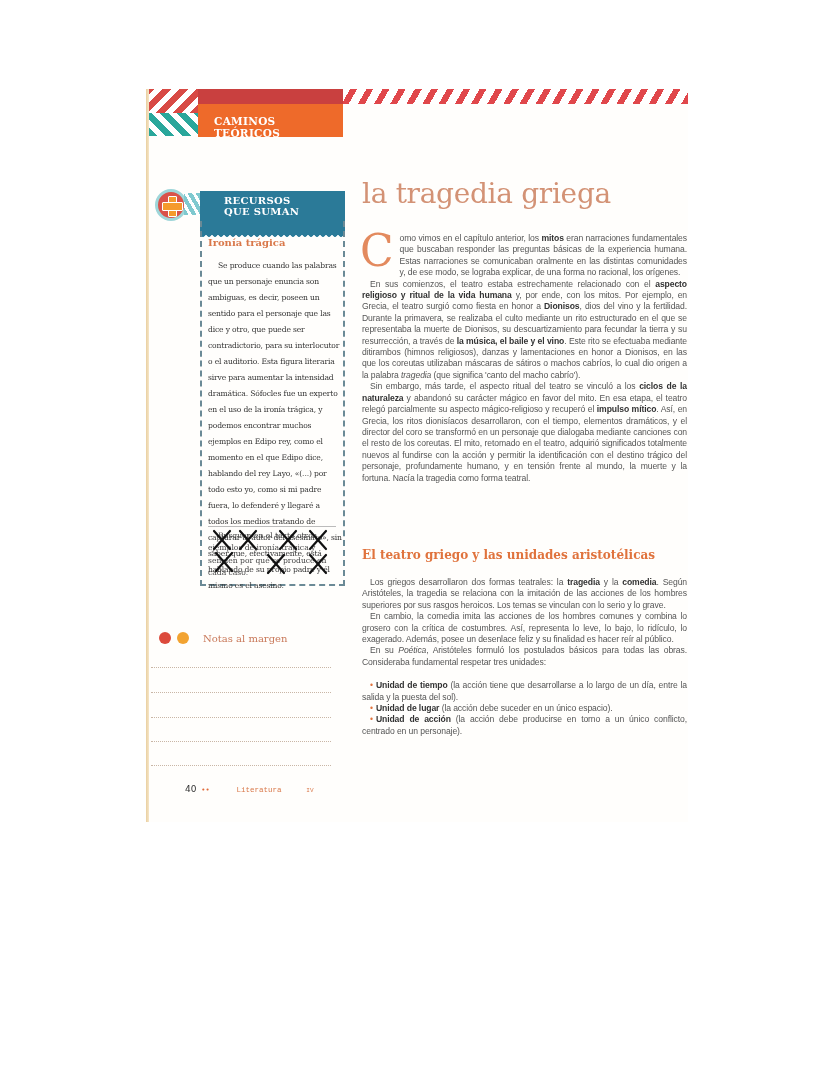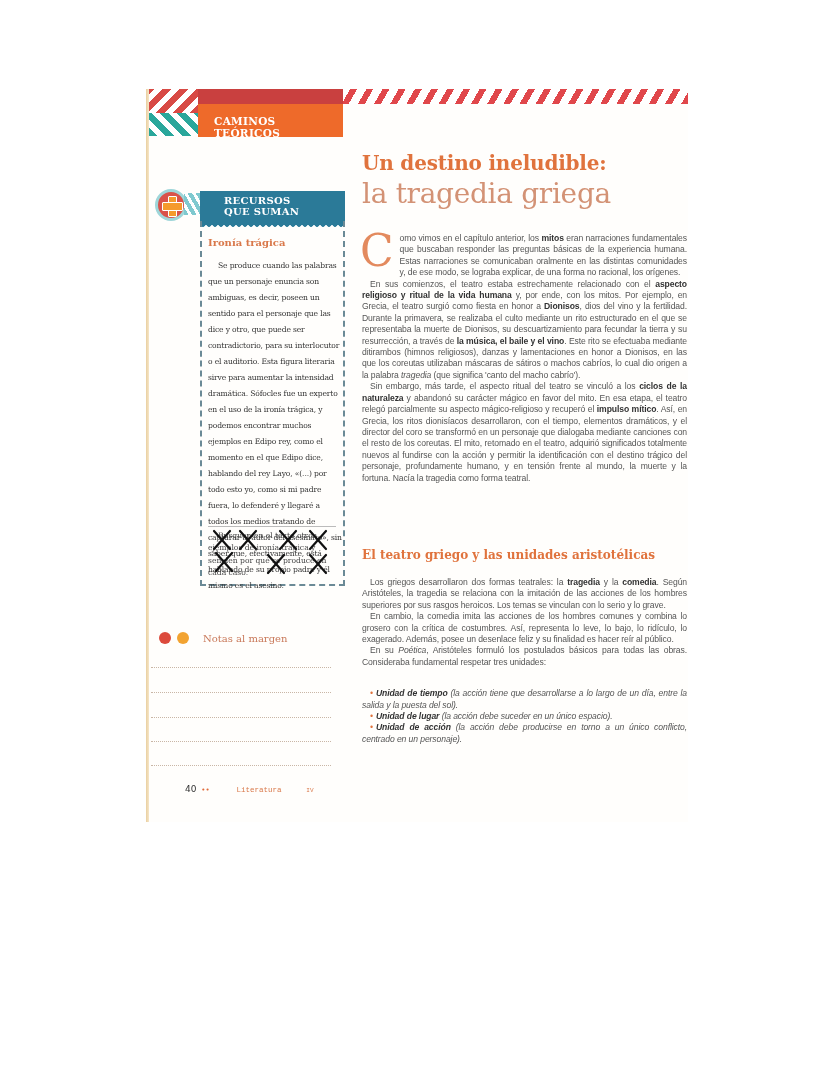--- a/index.html
+++ b/index.html
@@ -41,21 +41,21 @@
     position: absolute; left: 9px; top: 100px; width: 32px; height: 32px; border-radius: 50%;
     background: #d9524a; border: 3px solid #9fd6d9; box-sizing: border-box;
   }
   .rec-icon .plus-v { position:absolute; left: 10px; top: 4px; width: 7px; height: 19px; background:#f59a2c; border:1.5px solid #fff; border-radius:1px;}
   .rec-icon .plus-h { position:absolute; left: 4px; top: 10px; width: 19px; height: 7px; background:#f59a2c; border:1.5px solid #fff; border-radius:1px;}
   .rec-chev {
     position: absolute; left: 38px; top: 104px; width: 18px; height: 22px;
     background: repeating-linear-gradient(60deg, #7fc9cf 0 4px, #fff 4px 7px);
   }
   .rec-header {
-    position: absolute; left: 54px; top: 102px; width: 145px; height: 34px;
+    position: absolute; left: 54px; top: 102px; width: 145px; height: 44px;
     background: #2b7a98; color: #fff;
     font-family: "DejaVu Serif", serif; font-weight: bold; font-size: 10px; line-height: 11px;
   }
   .rec-header .t { position: absolute; left: 24px; top: 4px; letter-spacing: 0.3px; }
   .rec-header .wave { position:absolute; left:0; bottom:-3px; width:100%; height:4px;
     background: radial-gradient(circle at 3px 0, #2b7a98 2.5px, transparent 3px) 0 0/6px 4px repeat-x; }
   .rec-box {
     position: absolute; left: 54px; top: 132px; width: 145px; height: 365px;
     border-left: 2px dashed #6b8a96; border-right: 2px dashed #6b8a96; border-bottom: 2px dashed #6b8a96;
     box-sizing: border-box;
@@ -114,21 +114,21 @@
   .dropcap {
     float: left; font-family: "DejaVu Serif", serif; color: #e38a5e; font-size: 44px; line-height: 34px;
     margin: 1px 6px 0 -2px; font-weight: normal;
   }
   .first { text-indent: 0 !important; }
   .h2 {
     position: absolute; left: 216px; top: 459px; color: #e0733d;
     font-family: "DejaVu Serif", serif; font-weight: bold; font-size: 12px;
   }
   .body-col2 { top: 488px; }
-  .bullets { margin-top: 20px; font-style: italic; }
+  .bullets { margin-top: 12px; }
   .bullets p { text-indent: 8px; }
   .bullets .bul { color: #e0733d; margin-right: 3px; }
 </style>
 </head>
 <body>
 
 <div class="page">
   <div class="spine"></div>
 
   <div class="corner-red"></div>
@@ -187,21 +187,20 @@
   <div class="notas-line" style="top:652px"></div>
   <div class="notas-line" style="top:676px"></div>
 
   <div class="footer">
     <span>40</span>
     <span class="dots">••</span>
     <span class="book">Literatura</span>
     <span class="book vol">IV</span>
   </div>
 
-  <div class="title1">Un destino ineludible:</div>
   <div class="title2">la tragedia griega</div>
 
   <div class="body-col">
     <p class="first"><span class="dropcap">C</span><span>omo vimos en el capítulo anterior, los </span><b>mitos</b><span> eran narraciones fundamentales que buscaban responder las preguntas básicas de la experiencia humana. Estas narraciones se comunicaban oralmente en las distintas comunidades y, de ese modo, se lograba explicar, de una forma no racional, los orígenes.</span></p>
     <p><span>En sus comienzos, el teatro estaba estrechamente relacionado con el </span><b>aspecto religioso y ritual de la vida humana</b><span> y, por ende, con los mitos. Por ejemplo, en Grecia, el teatro surgió como fiesta en honor a </span><b>Dionisos</b><span>, dios del vino y la fertilidad. Durante la primavera, se realizaba el culto mediante un rito estructurado en el que se representaba la muerte de Dionisos, su descuartizamiento para fecundar la tierra y su resurrección, a través de </span><b>la música, el baile y el vino</b><span>. Este rito se efectuaba mediante ditirambos (himnos religiosos), danzas y lamentaciones en honor a Dionisos, en las que los coreutas utilizaban máscaras de sátiros o machos cabríos, lo cual dio origen a la palabra </span><i>tragedia</i><span> (que significa 'canto del macho cabrío').</span></p>
     <p><span>Sin embargo, más tarde, el aspecto ritual del teatro se vinculó a los </span><b>ciclos de la naturaleza</b><span> y abandonó su carácter mágico en favor del mito. En esa etapa, el teatro relegó parcialmente su aspecto mágico-religioso y recuperó el </span><b>impulso mítico</b><span>. Así, en Grecia, los ritos dionisíacos desarrollaron, con el tiempo, elementos dramáticos, y el director del coro se transformó en un personaje que dialogaba mediante canciones con el resto de los coreutas. El mito, retomado en el teatro, adquirió significados totalmente nuevos al fundirse con la acción y permitir la identificación con el destino trágico del personaje, profundamente humano, y en tensión frente al mundo, la muerte y la fortuna. Nacía la tragedia como forma teatral.</span></p>
   </div>
 
   <div class="h2">El teatro griego y las unidades aristotélicas</div>
   <div class="body-col body-col2">

